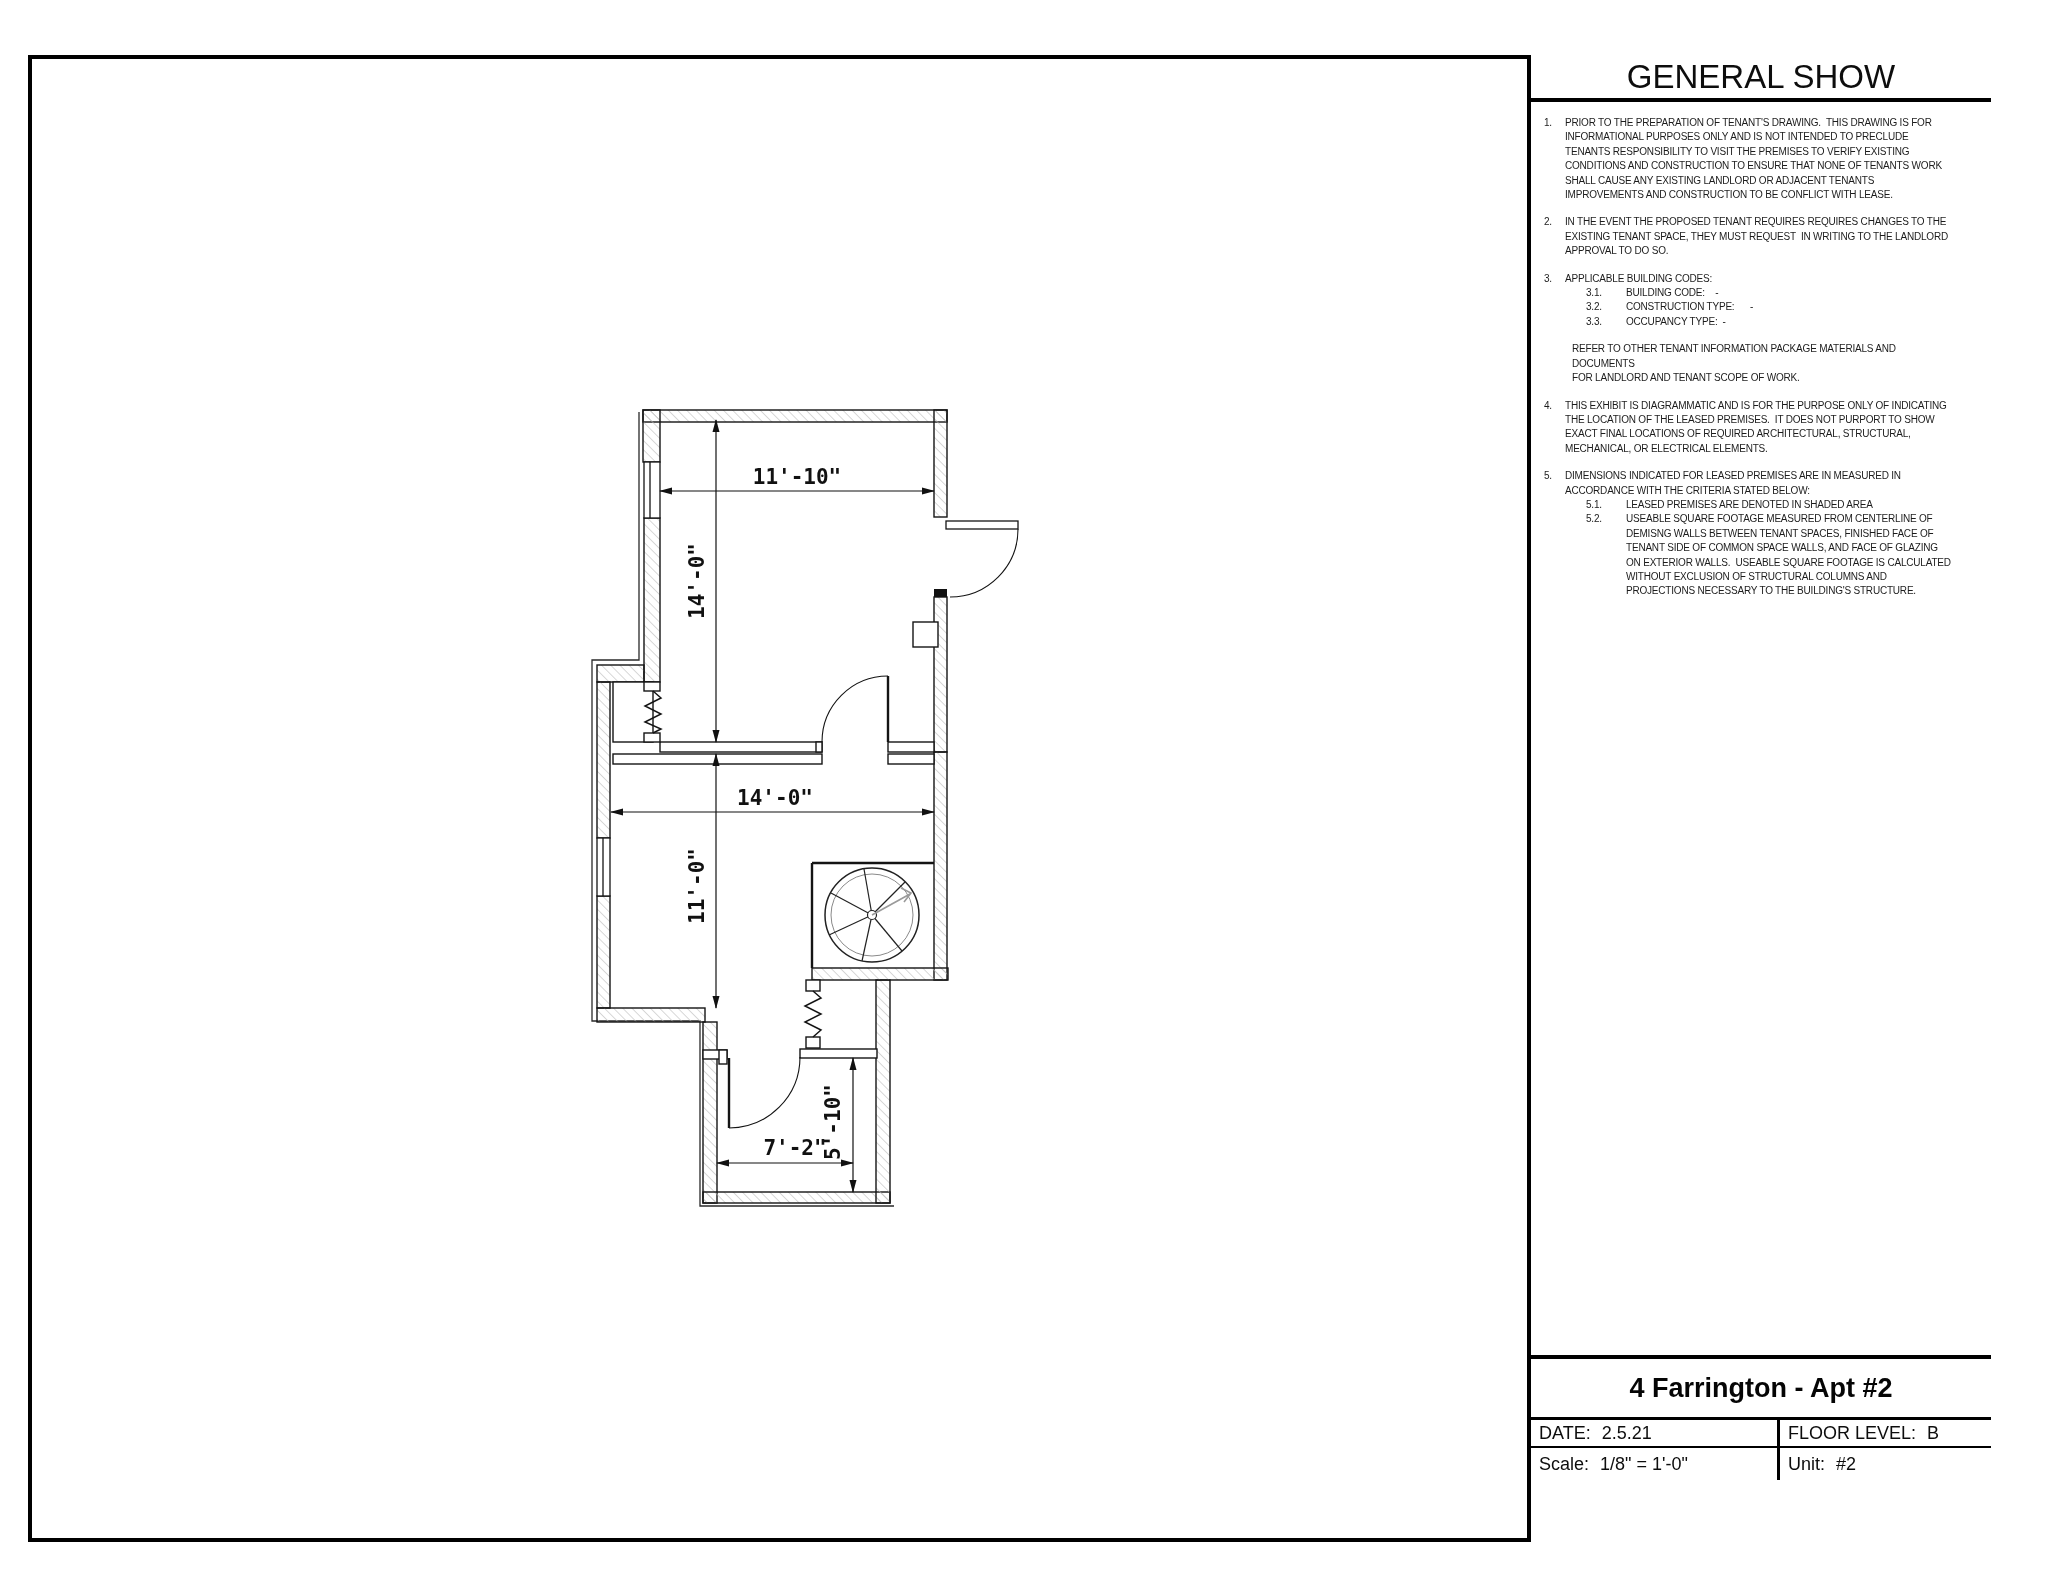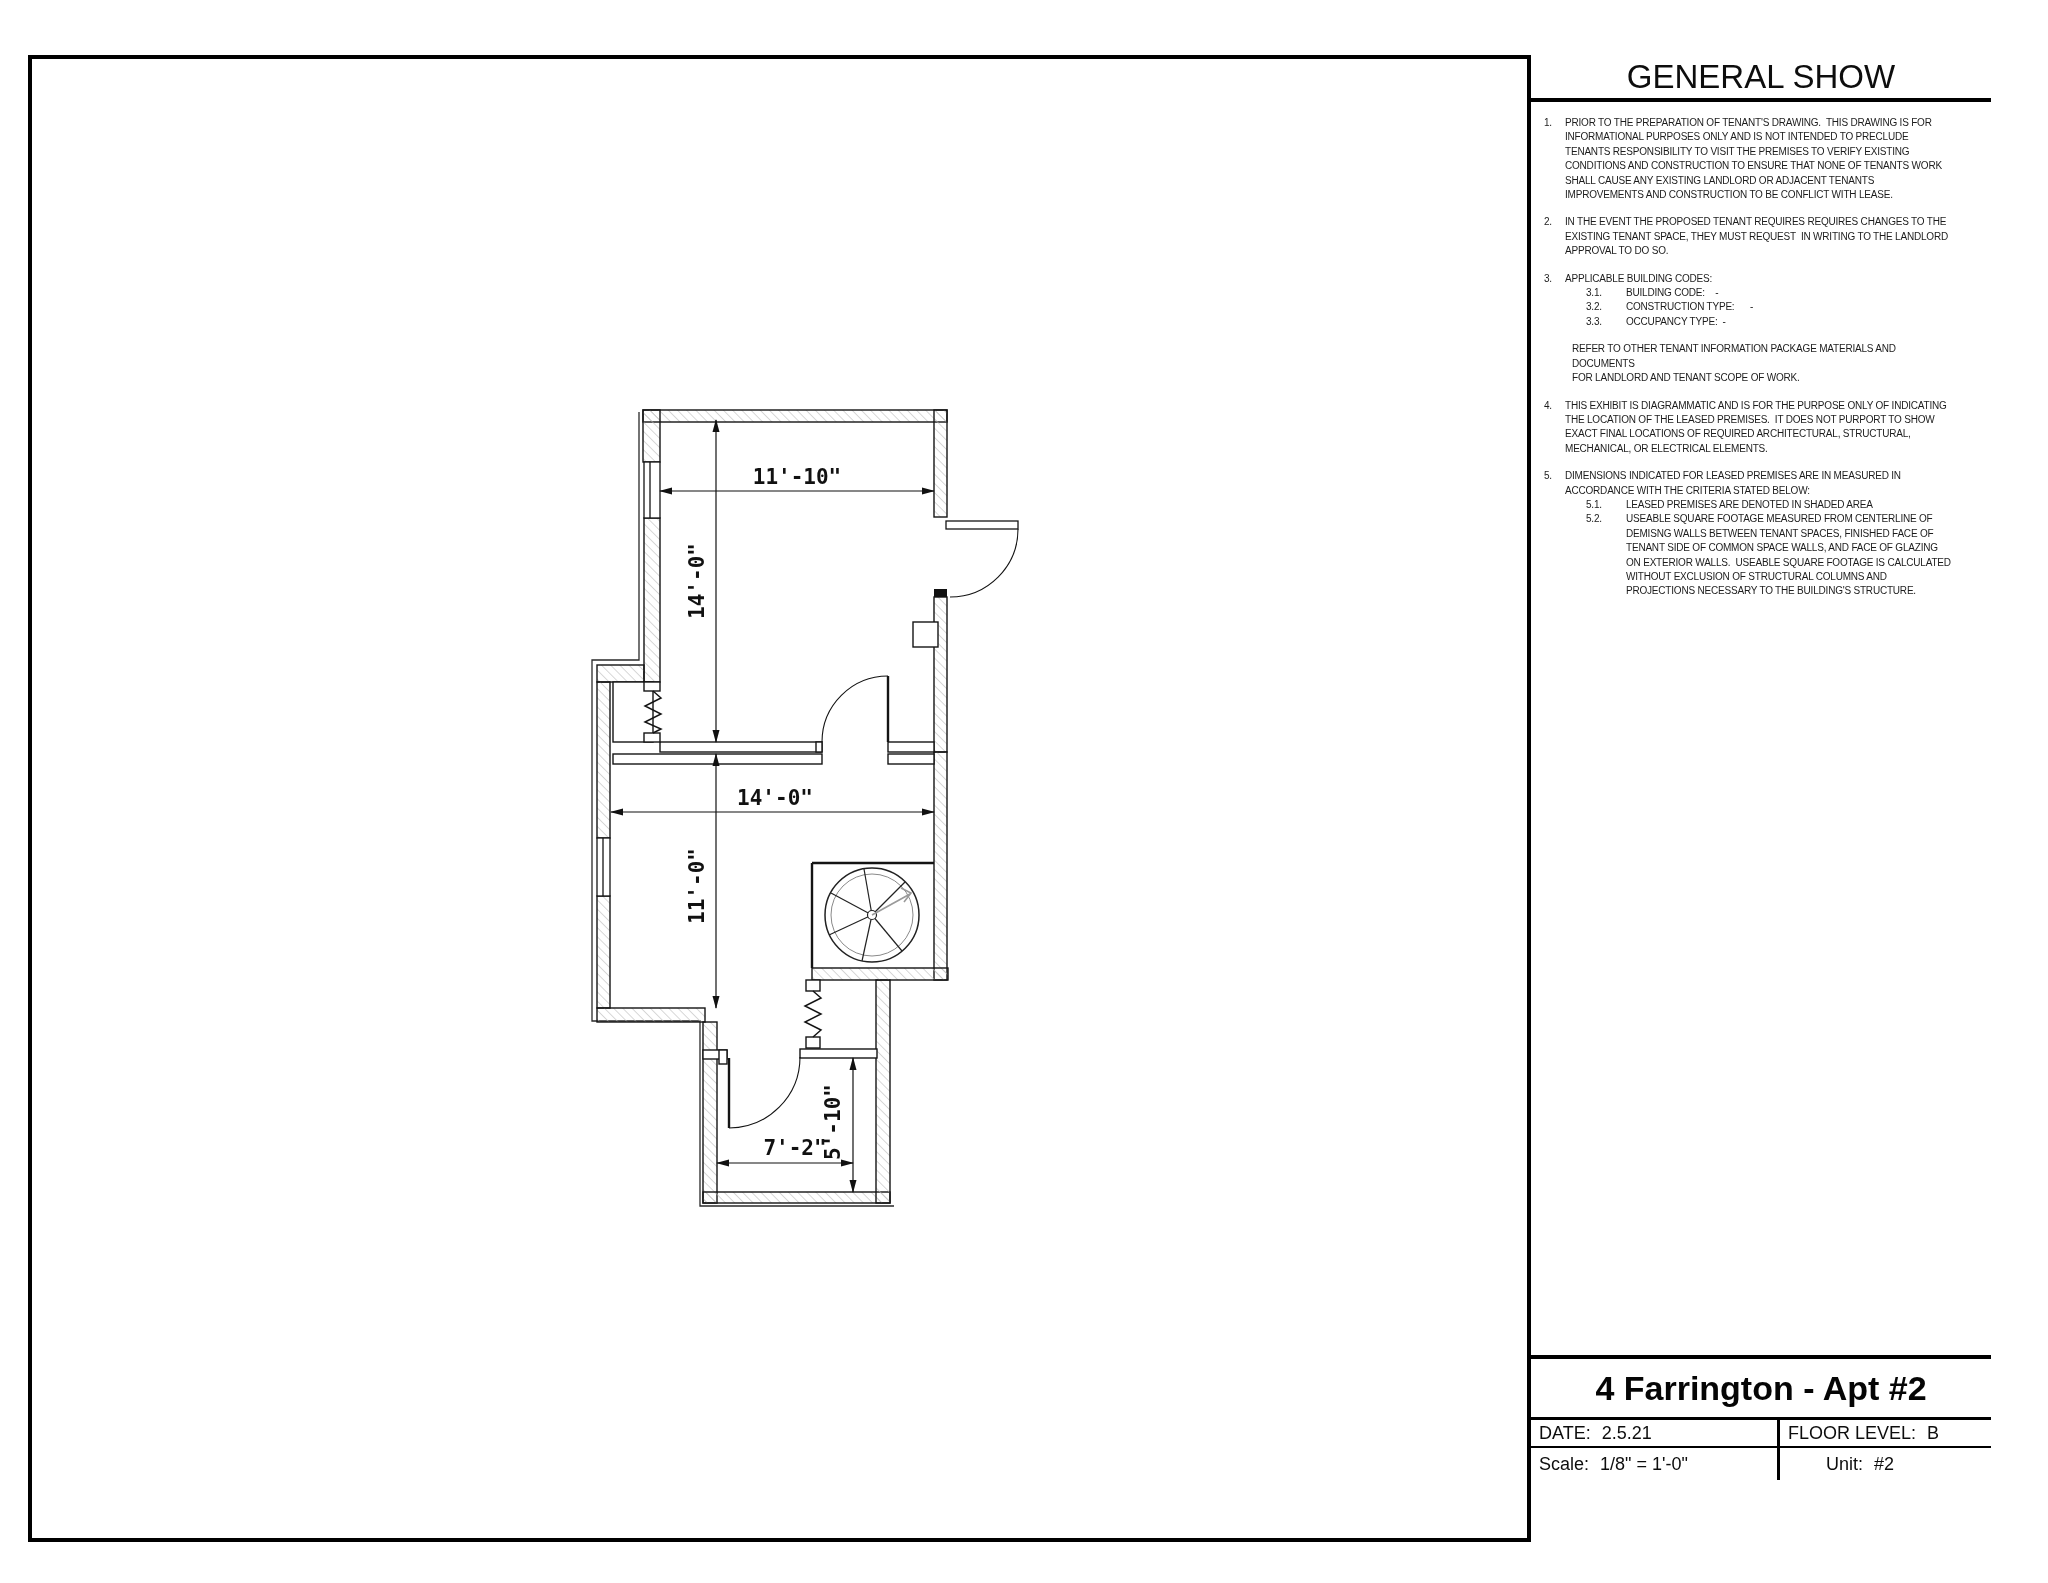--- a/index.html
+++ b/index.html
@@ -30,25 +30,25 @@
 
   .company{position:absolute;top:1110px;left:0;width:100%;height:190px;
     border-top:3px solid #000;box-sizing:border-box;text-align:center;}
   .company-name{margin-top:22px;font-size:30px;letter-spacing:2px;
     font-family:"DejaVu Sans",sans-serif;color:#2b2b2b;}
   .company-addr{margin-top:13px;font-size:17px;line-height:23px;letter-spacing:1.6px;
     font-family:"DejaVu Sans",sans-serif;color:#333;}
 
   .proj{position:absolute;top:1300px;left:0;width:100%;height:62px;
     border-top:4px solid #000;box-sizing:border-box;display:flex;align-items:center;
-    justify-content:center;font-size:34px;font-weight:bold;color:#050505;}
+    justify-content:center;font-size:27px;font-weight:bold;color:#050505;}
   .tb-row1{position:absolute;top:1362px;left:0;width:100%;height:29px;
     border-top:3px solid #000;box-sizing:border-box;display:flex;}
   .tb-row2{position:absolute;top:1391px;left:0;width:100%;height:34px;
-    border-top:2px solid #000;box-sizing:border-box;display:flex;gap:38px;}
+    border-top:2px solid #000;box-sizing:border-box;display:flex;}
   .tb-cell{display:flex;align-items:center;padding-left:8px;font-size:18px;color:#0d0d0d;white-space:pre;}
   .tb-left{width:249px;border-right:3px solid #000;box-sizing:border-box;}
   .tb-right{flex:1;}
   .tb-val{margin-left:11px;}
   .sheet-title{position:absolute;top:1425px;left:0;width:100%;height:62px;
     border-top:3px solid #000;box-sizing:border-box;display:flex;align-items:center;
     justify-content:center;font-size:25px;color:#050505;}
 </style>
 </head>
 <body>

